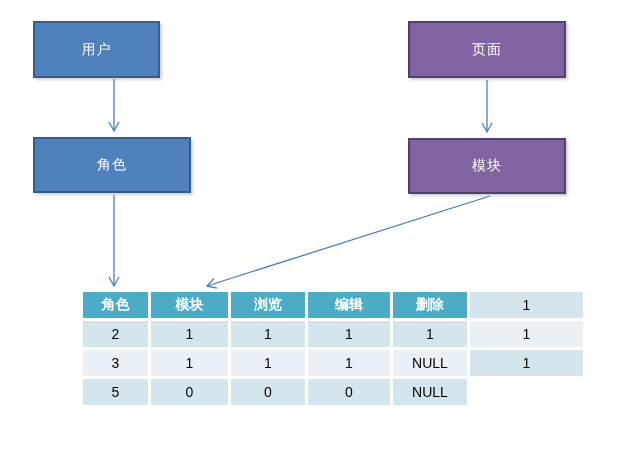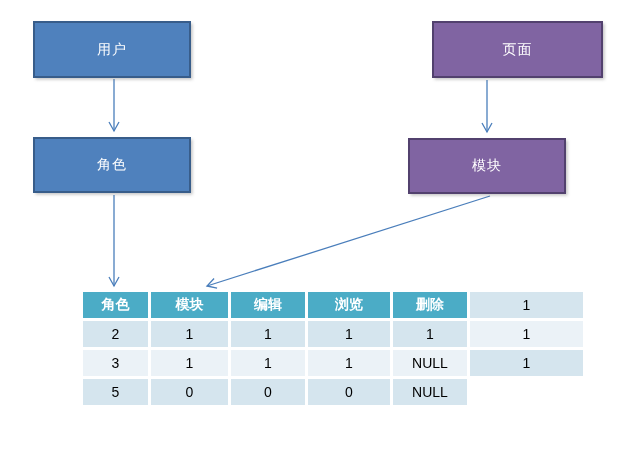--- a/index.html
+++ b/index.html
@@ -17,23 +17,23 @@
     position: absolute;
     box-sizing: border-box;
     display: flex; align-items: center; justify-content: center;
     color: #ffffff;
     font-size: 14px;
     letter-spacing: 1px;
     box-shadow: 1.5px 1.5px 3px rgba(120,120,120,0.45);
   }
   .node.blue   { background: #4F81BD; border: 2px solid #385D8A; }
   .node.purple { background: #8064A2; border: 2px solid #52416E; }
-  #box-user   { left: 33px;  top: 21px;  width: 158px; height: 57px; }
+  #box-user   { left: 33px;  top: 21px;  width: 127px; height: 57px; }
   #box-role   { left: 33px;  top: 137px; width: 158px; height: 56px; }
-  #box-page   { left: 408px; top: 21px;  width: 171px; height: 57px; margin-left: 24px; }
+  #box-page   { left: 408px; top: 21px;  width: 158px; height: 57px; }
   #box-module { left: 408px; top: 138px; width: 158px; height: 56px; }
 
   
   svg.arrows { position: absolute; left: 0; top: 0; pointer-events: none; }
 
   
   .perm-table {
     position: absolute;
     left: 83px; top: 292px;
     display: grid;
@@ -82,22 +82,22 @@
   <div class="node purple" id="box-page">
     <span>页面</span>
   </div>
   <div class="node purple" id="box-module">
     <span>模块</span>
   </div>
 
   <div class="perm-table">
     <div class="cell head">角色</div>
     <div class="cell head">模块</div>
+    <div class="cell head">浏览</div>
     <div class="cell head">编辑</div>
-    <div class="cell head">浏览</div>
     <div class="cell head">删除</div>
 
     <div class="cell odd">1</div>
     <div class="cell odd">2</div>
     <div class="cell odd">1</div>
     <div class="cell odd">1</div>
     <div class="cell odd">1</div>
     <div class="cell odd">1</div>
 
     <div class="cell even">1</div>

